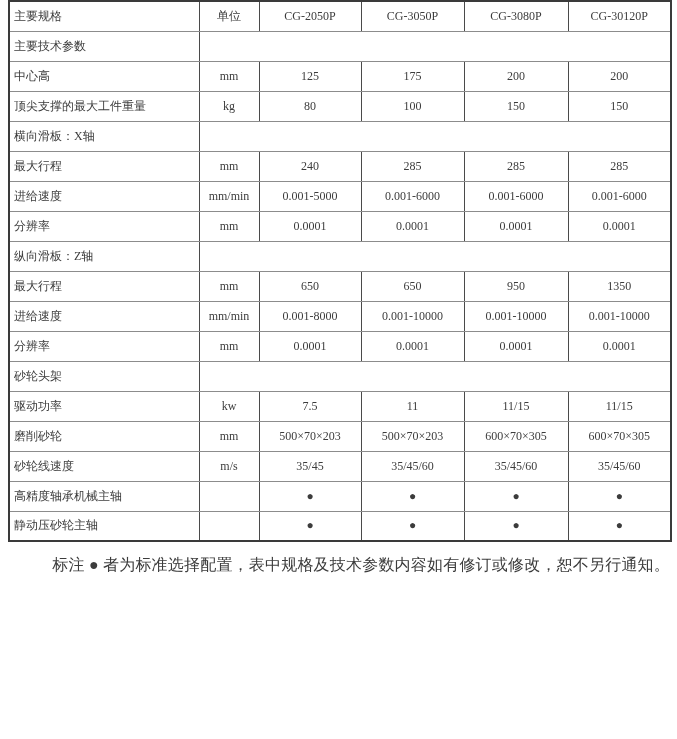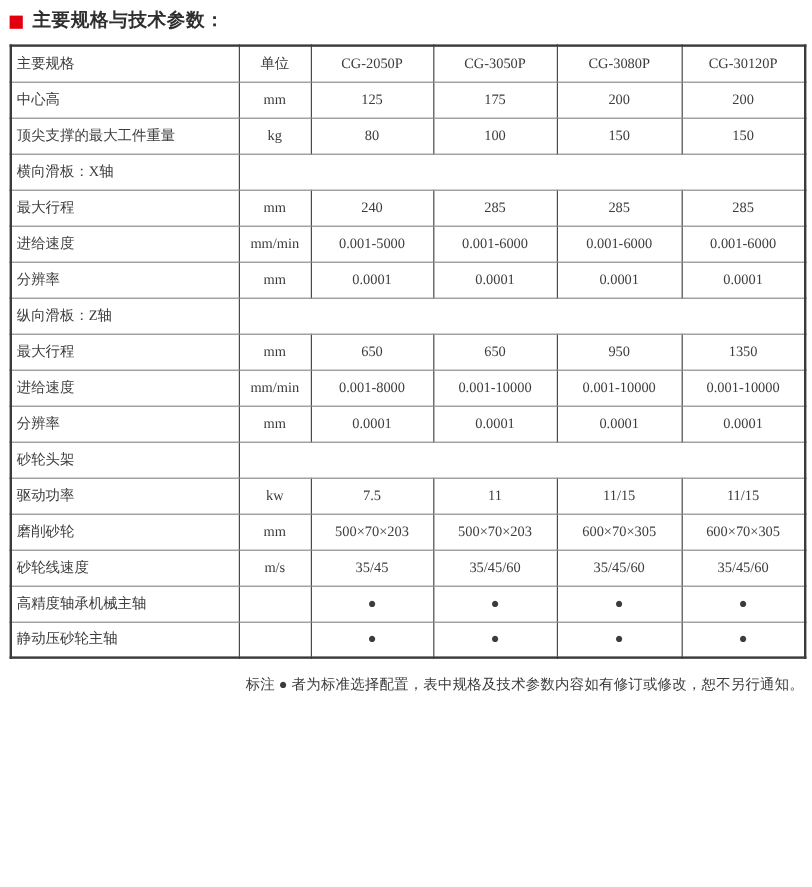--- a/index.html
+++ b/index.html
@@ -46,53 +46,53 @@
     overflow: hidden; white-space: nowrap;
   }
   td.cell-label { text-align: left; padding-left: 10px; }
   td.cell-center { text-align: center; }
   td.cell-dot { text-align: center; font-size: 13px; }
 
   .footnote {
     width: 662px;
     margin: 13px 0 0 8px;
     text-align: right;
-    font-size: 12px;
+    font-size: 16px;
     color: #3c3c3c;
     letter-spacing: 0.2px;
   }
 </style>
 </head>
 <body>
 
 <div class="page">
 
-  <div class="title-bar">
-    <span class="title-bullet" style="background: rgb(226, 0, 15);"></span>
-    <span>主要规格与技术参数：</span>
-  </div>
 
   <table class="spec">
     <colgroup>
       <col style="width:190px">
         <col style="width:60px">
       <col style="width:102px">
         <col style="width:103px">
       <col style="width:104px">
         <col style="width:103px">
     </colgroup>
     <tbody id="spec-body">
       <tr>
         <td class="cell-label">主要规格</td>
         <td class="cell-center">单位</td>
         <td class="cell-center">CG-2050P</td>
         <td class="cell-center">CG-3050P</td>
         <td class="cell-center">CG-3080P</td>
         <td class="cell-center">CG-30120P</td>
       </tr>
+    <tr>
+          <td class="cell-label">主要技术参数</td>
+          <td colspan="5"></td>
+        </tr>
         <tr>
           <td class="cell-label">中心高</td>
           <td class="cell-center">mm</td>
           <td class="cell-center">125</td>
           <td class="cell-center">175</td>
           <td class="cell-center">200</td>
           <td class="cell-center">200</td>
         </tr>
         <tr>
           <td class="cell-label">顶尖支撑的最大工件重量</td>

